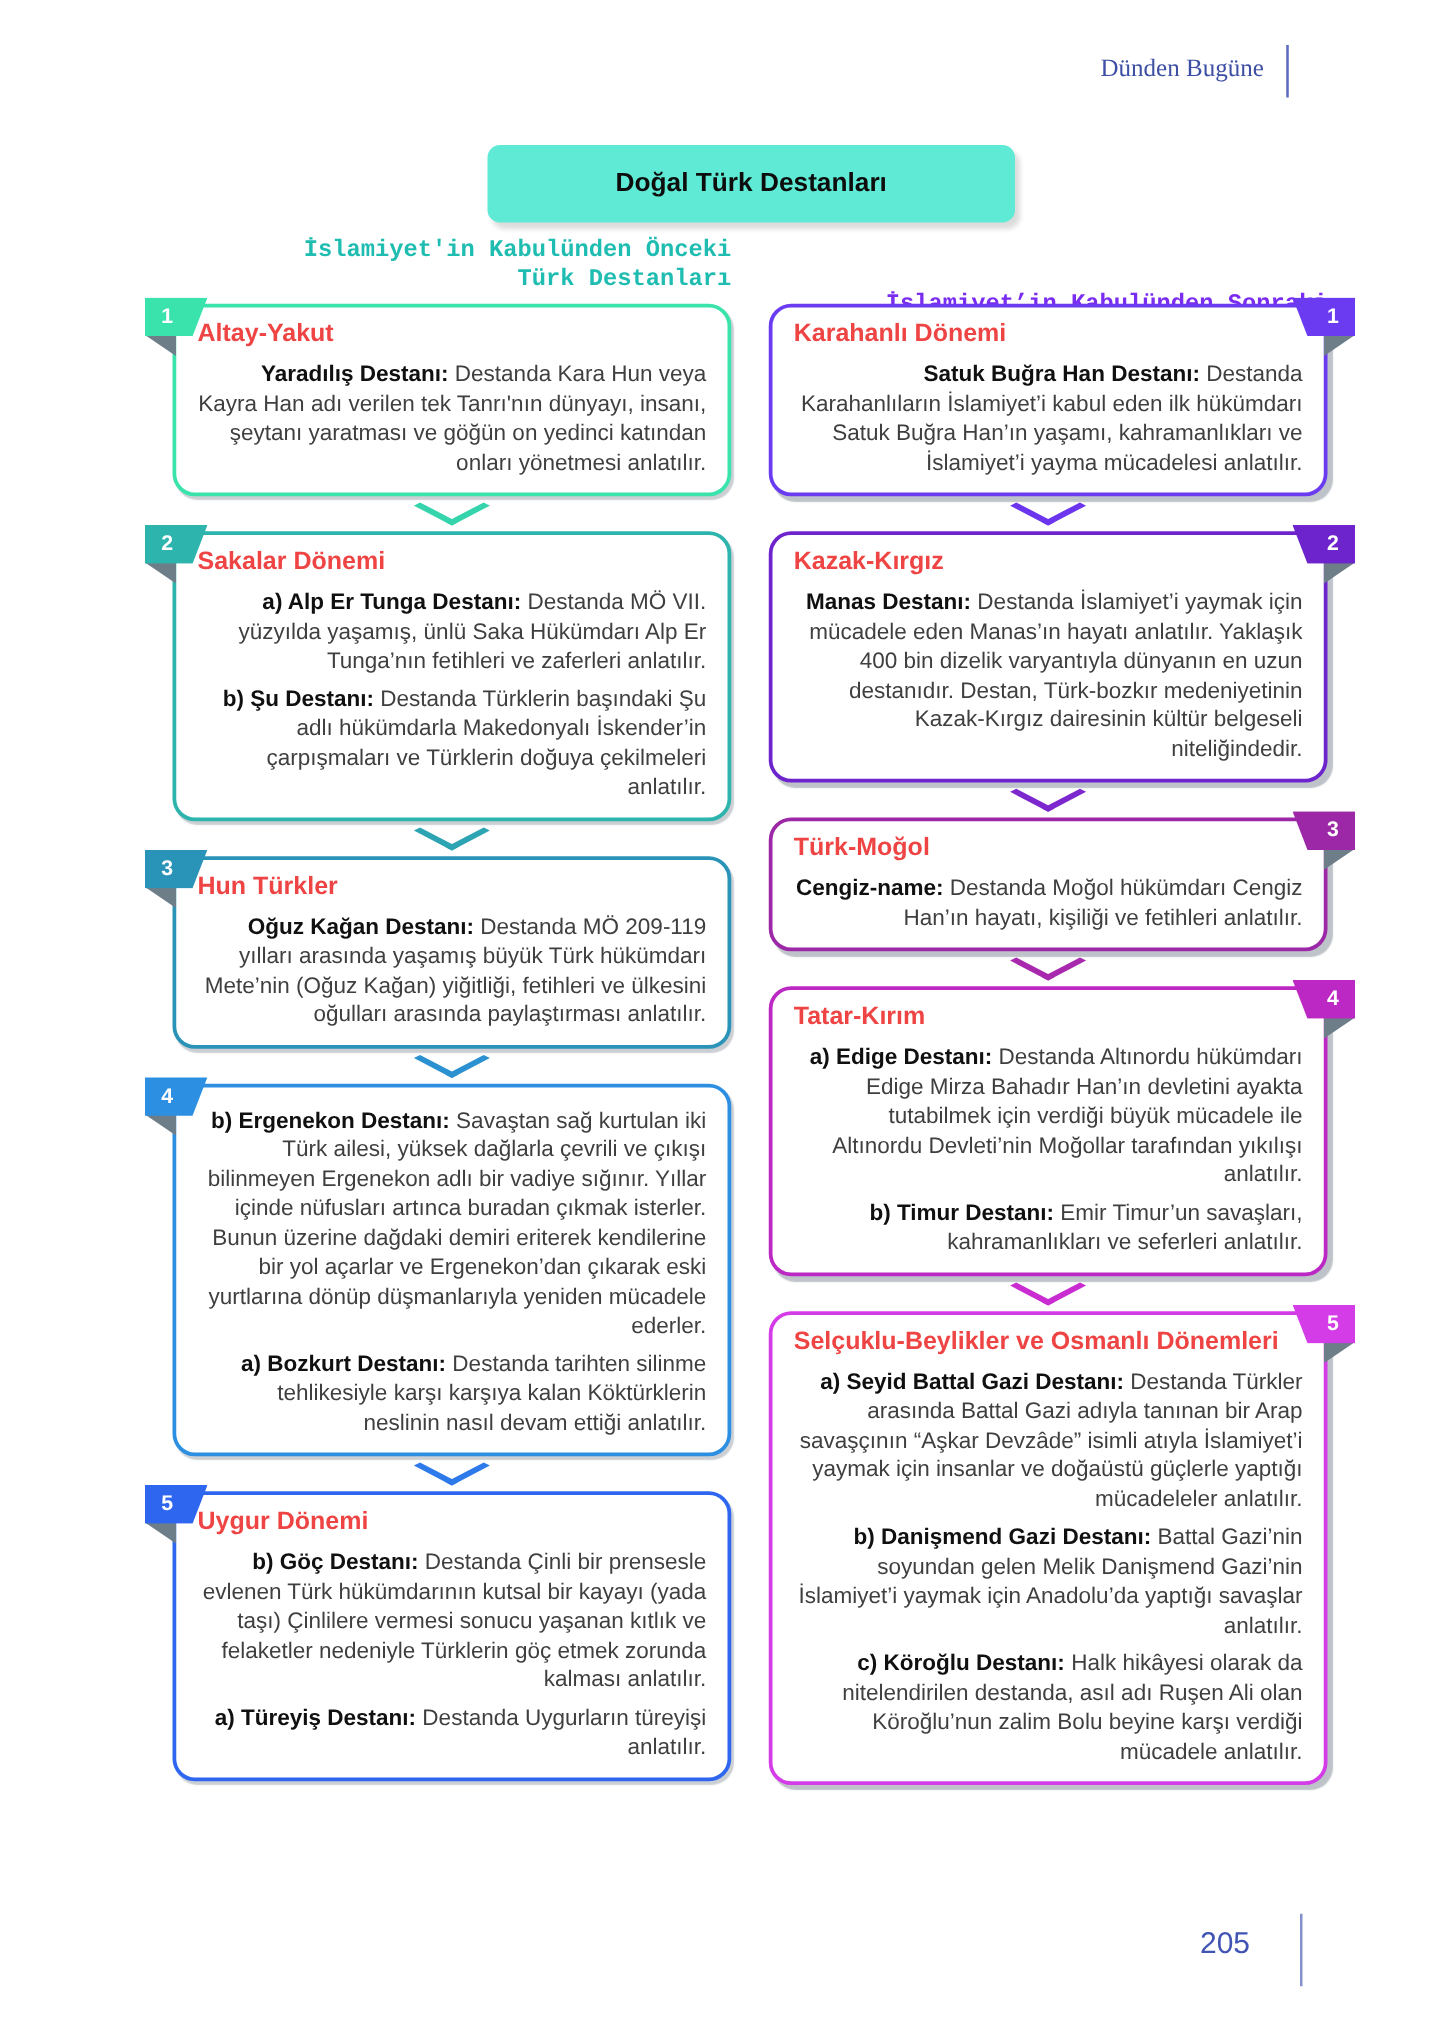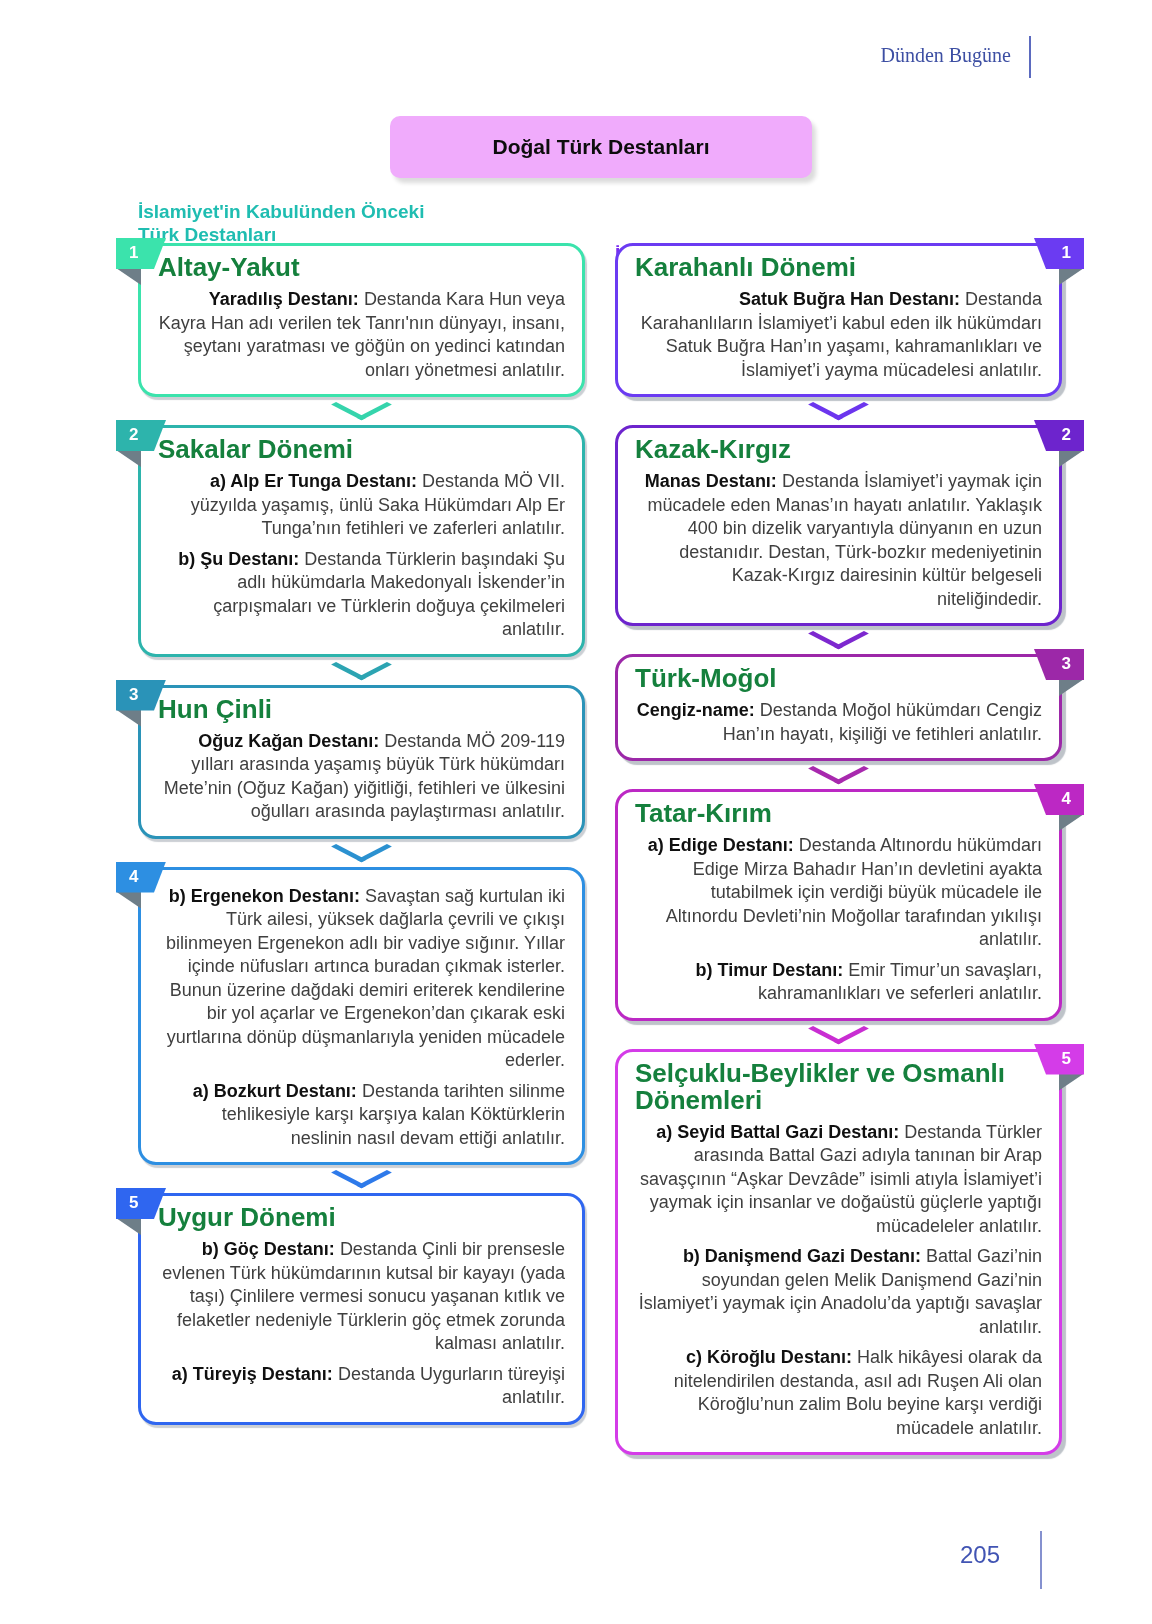--- a/index.html
+++ b/index.html
@@ -13,47 +13,47 @@
     position:absolute; top:44px; right:141px;
     font-family:"Liberation Serif", serif; font-size:20px; color:#3d4fa3;
   }
   .doc-header-rule {
     position:absolute; top:36px; right:121px; width:2px; height:42px; background:#5b6abf;
   }
 
   
   .title-box {
     position:absolute; left:390px; top:116px; width:422px; height:62px;
-    background:#f0abfc; border-radius:10px;
+    background:#5eead4; border-radius:10px;
     box-shadow:4px 5px 4px #dcdcdc;
     display:flex; align-items:center; justify-content:center;
     font-size:21px; font-weight:bold; color:#0d0d0d;
   }
 
   
-  .col-head { position:absolute; top:200px; text-align:left; font-weight:bold;
-              font-size:19px; line-height:23px; }
+  .col-head { position:absolute; top:189px; text-align:right; font-weight:bold;
+              font-size:19px; line-height:23px;font-family:Liberation Mono, monospace; }
   .col-head.left  { left:138px; width:447px; color:#1fbdb1; }
   .col-head.right { left:615px; width:447px; color:#7a2cf0;margin-top:43px; }
 
   
   .column { position:absolute; top:243px; width:447px; display:flex; flex-direction:column; }
   .column.left  { left:138px; }
   .column.right { left:615px; }
 
   .card {
     position:relative; background:#fff;
     border:3.5px solid var(--c,#444); border-radius:18px;
     padding:8px 17px 12px 17px;
     font-size:18px; line-height:23.5px; color:#3f3f3f;
   }
   .column.left  .card { box-shadow:2px 3px 1px rgba(125,135,148,.40); }
   .column.right .card { box-shadow:4px 4px 1px rgba(125,135,148,.50); }
 
-  .card h3 { margin:0 0 3px 0; font-size:26px; line-height:27px; color:#15803d; }
+  .card h3 { margin:0 0 3px 0; font-size:20px; line-height:27px; color:#ef4444; }
   .card p  { margin:7px 0 0 0;text-align:right; }
   .card p b { color:#101010; }
 
   
   .badge {
     position:absolute; top:-8px; width:50px; height:31px;
     background:var(--c); color:#fff; font-weight:bold; font-size:17px;
     line-height:30px; z-index:2;
   }
   .column.left .badge  { left:-25px; clip-path:polygon(0 0,100% 0,76% 100%,0 100%); text-indent:13px; }
@@ -116,21 +116,21 @@
     <p><b>b) Şu Destanı:</b> <span>Destanda Türklerin başındaki Şu adlı hükümdarla Makedonyalı İskender’in çarpışmaları ve Türklerin doğuya çekilmeleri anlatılır.</span></p>
   </section>
 
   <div class="arrow" style="--c:#2ca4b2">
       <span class="chev"></span>
     </div>
 
   <section class="card" style="--c:#2a93b8">
     <div class="badge">3</div>
     <div class="fold"></div>
-    <h3>Hun Çinli</h3>
+    <h3>Hun Türkler</h3>
     <p><b>Oğuz Kağan Destanı:</b> <span>Destanda MÖ 209-119 yılları arasında yaşamış büyük Türk hükümdarı Mete’nin (Oğuz Kağan) yiğitliği, fetihleri ve ülkesini oğulları arasında paylaştırması anlatılır.</span></p>
   </section>
 
   <div class="arrow" style="--c:#2b91d0">
       <span class="chev"></span>
     </div>
 
   <section class="card" style="--c:#2d8fe2">
     <div class="badge">4</div>
     <div class="fold"></div>

